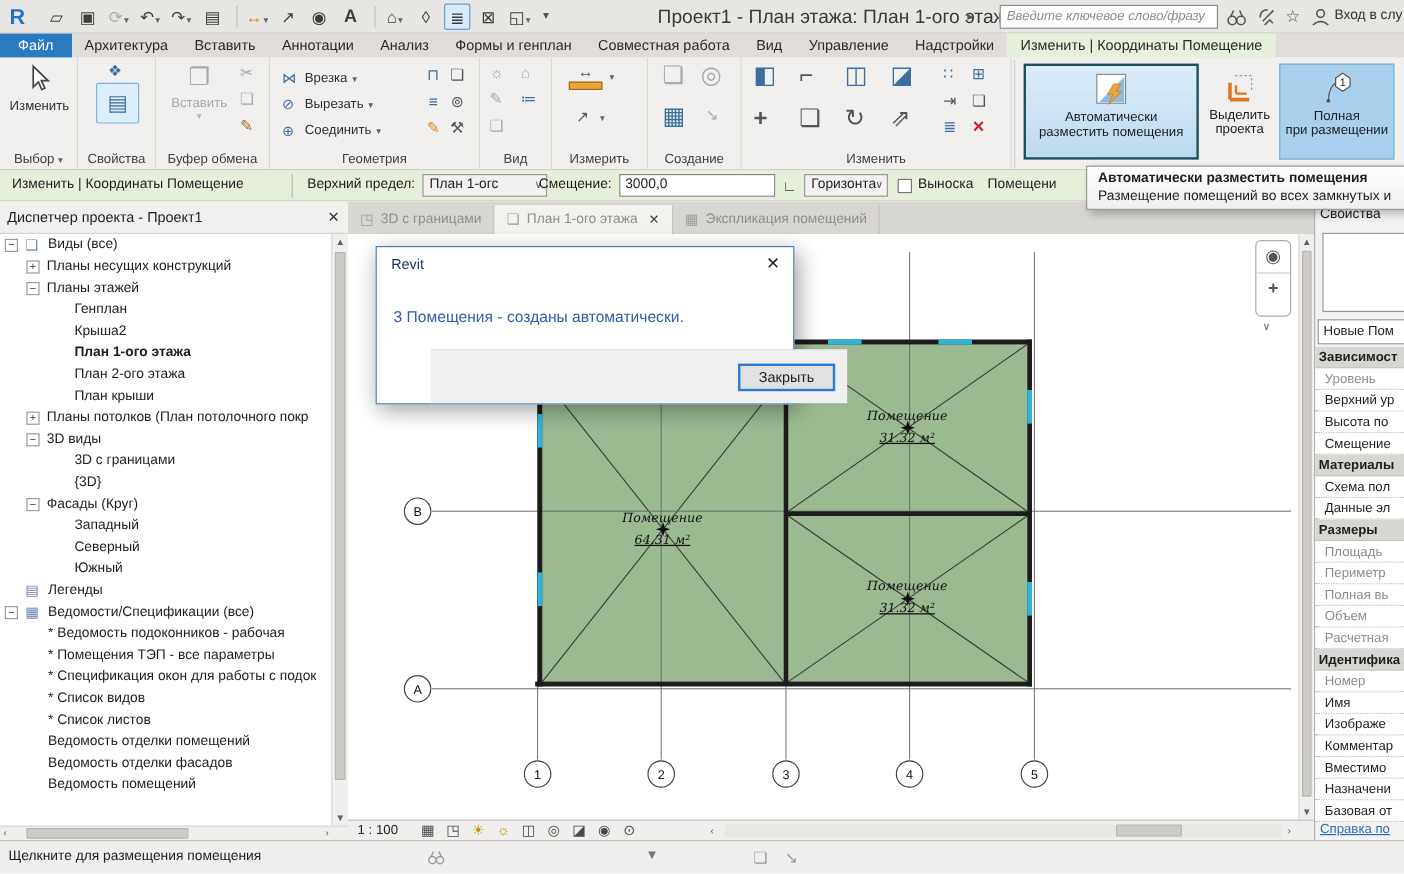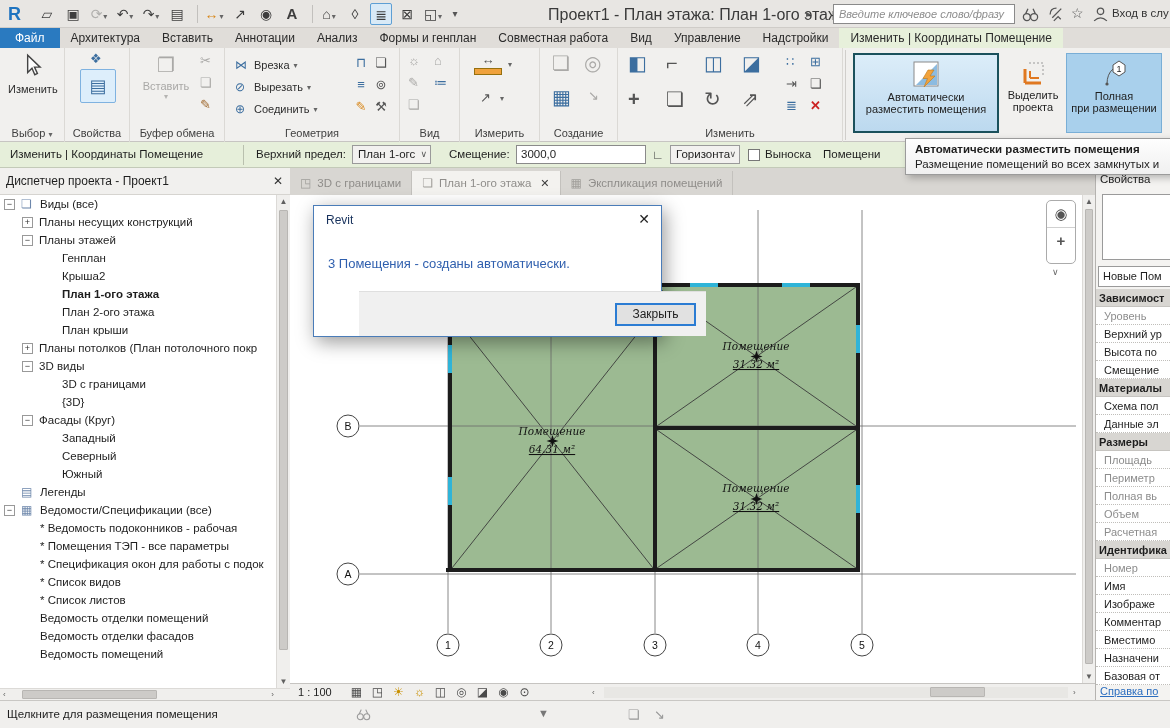--- a/index.html
+++ b/index.html
@@ -366,21 +366,21 @@
     </div>
     <div>Полная</div>
     <div>при размещении</div>
   </div>
 </div>
 
 <div id="optionsbar">
   <span class="lbl" style="left:10px">Изменить | Координаты Помещение</span>
   <div class="osep" style="left:243px"></div>
   <span class="lbl" style="left:256px">Верхний предел:</span>
-  <div class="dd" style="left:352px;width:79px"><span>План 1-огс</span><span class="chev">∨</span></div>
+  <div class="dd" style="left:352px;width:104px"><span>План 1-огс</span><span class="chev">∨</span></div>
   <span class="lbl" style="left:449px">Смещение:</span>
   <div class="tinput" style="left:516px;width:130px">3000,0</div>
   <span class="lbl" style="left:652px;font-size:12px;color:#444">∟</span>
   <div class="dd" style="left:670px;width:70px"><span>Горизонта</span><span class="chev">∨</span></div>
   <div class="cbox" style="left:748px"></div>
   <span class="lbl" style="left:765px">Выноска</span>
   <span class="lbl" style="left:823px">Помещени</span>
 </div>
 
 <div id="tooltip">

